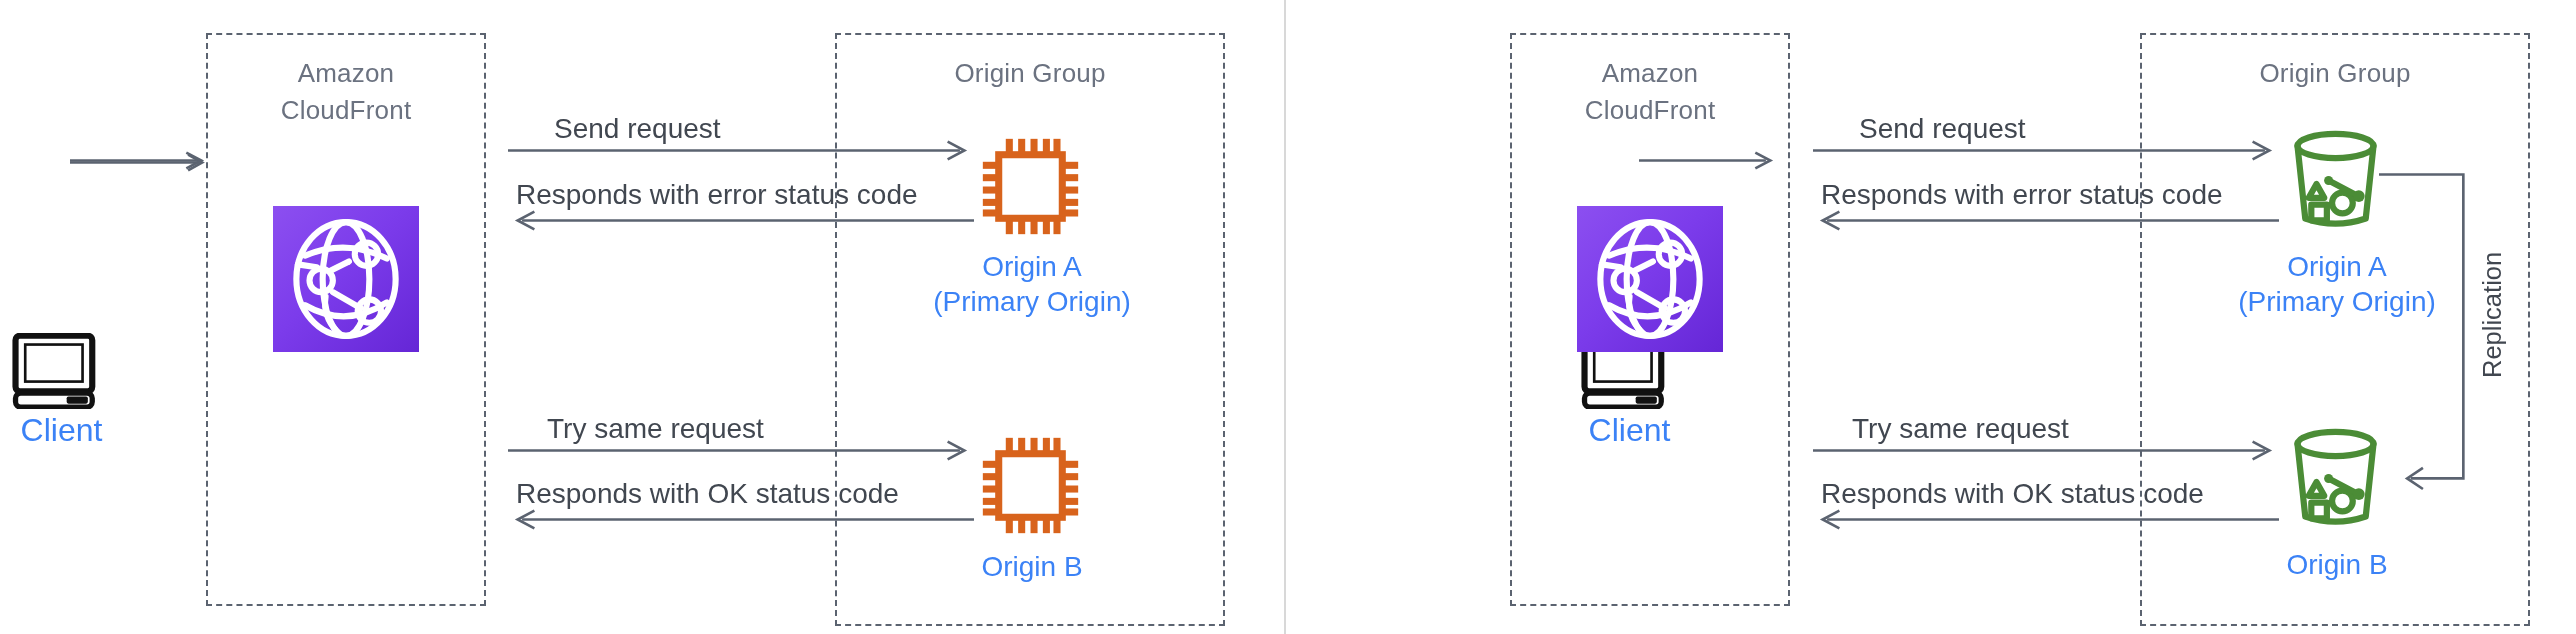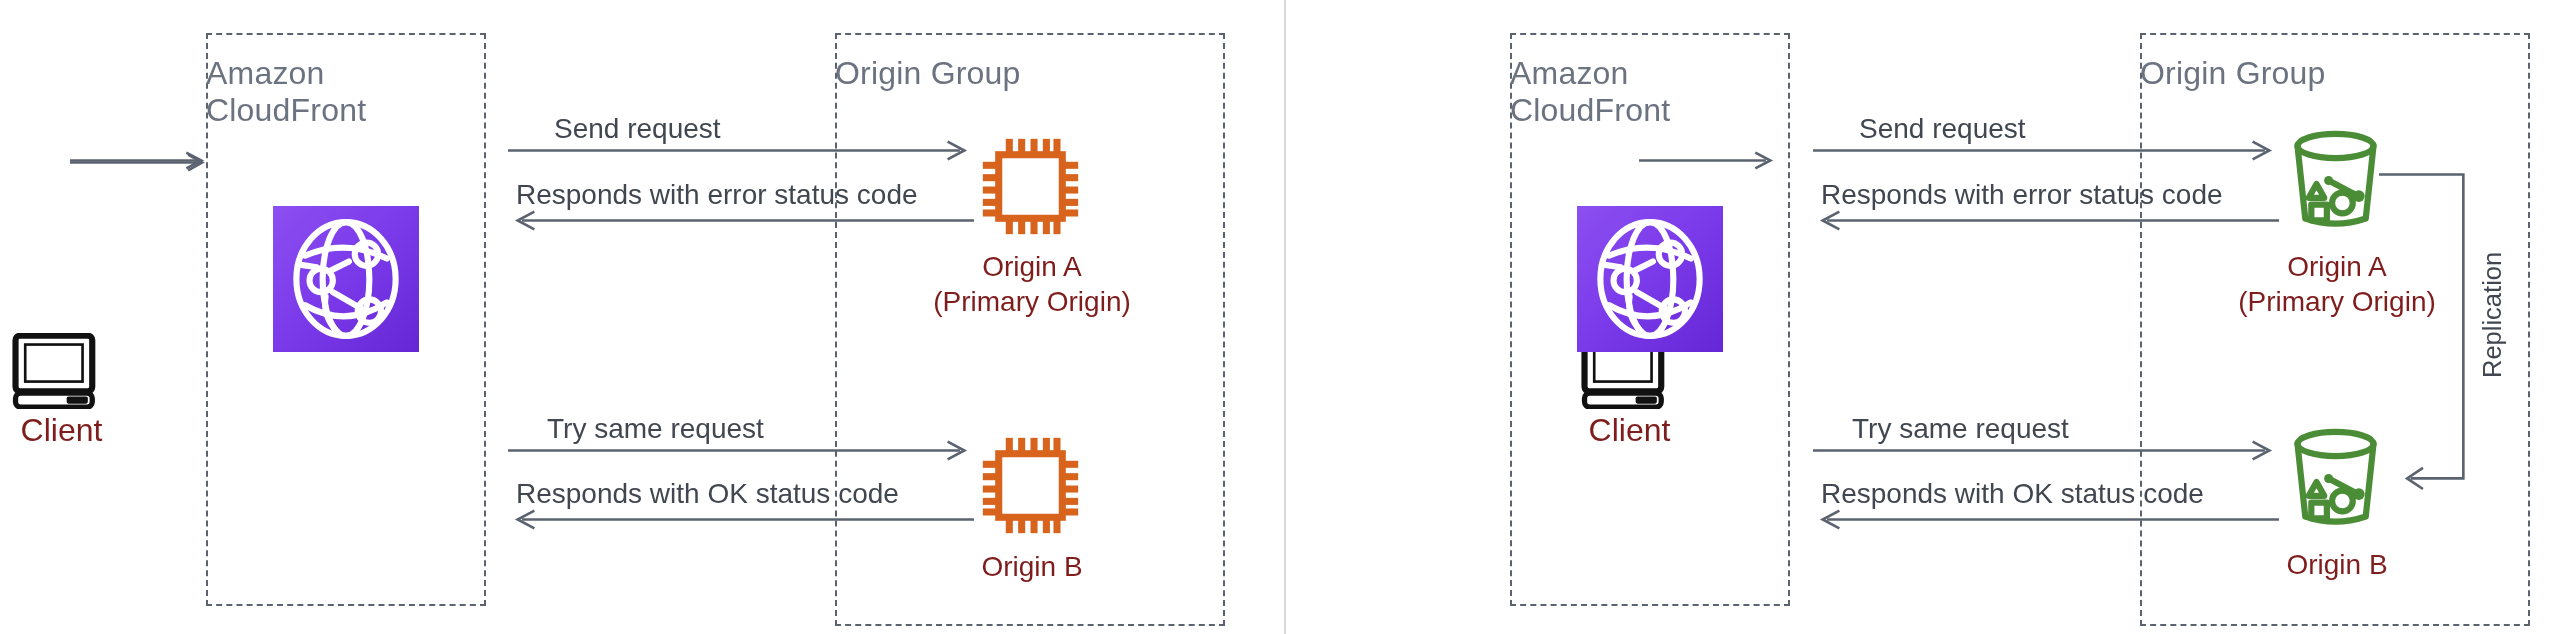--- a/index.html
+++ b/index.html
@@ -20,32 +20,32 @@
 
   
   .dashed-box {
     position: absolute;
     border: 2.6px dashed #5b6370;
     box-sizing: border-box;
     background: transparent;
   }
   .box-title {
     position: absolute;
-    text-align: left;
+    text-align: center;
     color: #6b7280;
-    font-size: 32px;
+    font-size: 26px;
     line-height: 37px;
     font-weight: 400;
     white-space: pre-line;
     letter-spacing: 0.2px;
   }
   .node-label {
     position: absolute;
     text-align: center;
-    color: #7f1d1d;
+    color: #3b82f6;
     font-size: 28px;
     line-height: 35px;
     white-space: pre-line;
   }
   .arrow-label {
     position: absolute;
     color: #414750;
     font-size: 28px;
     line-height: 30px;
     white-space: nowrap;

